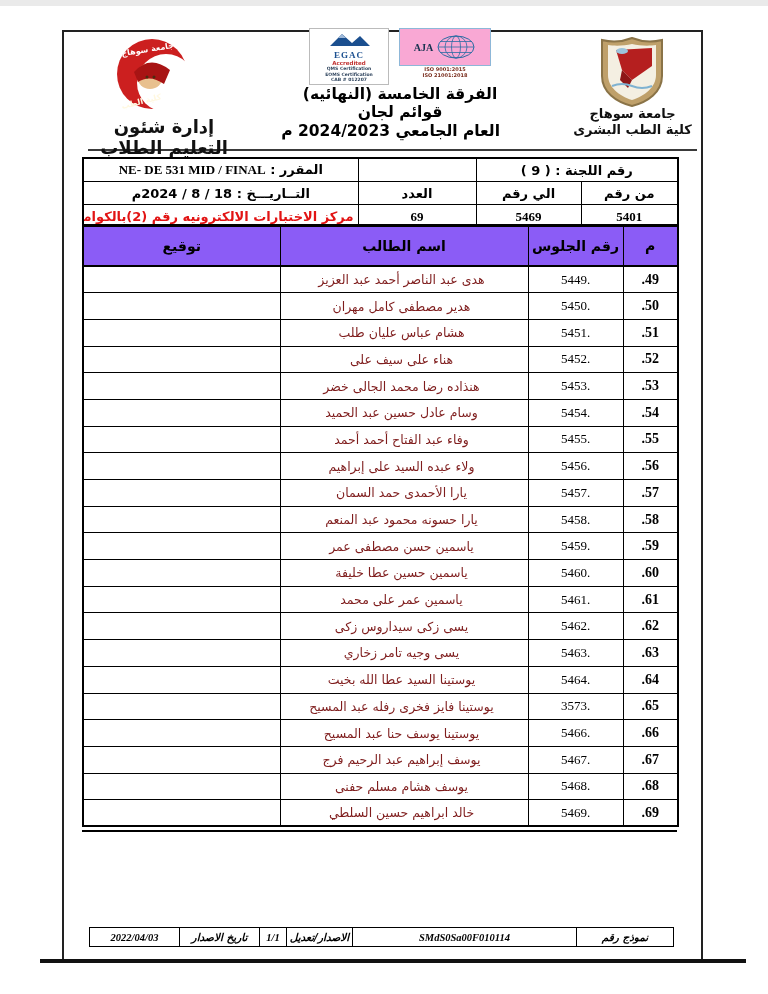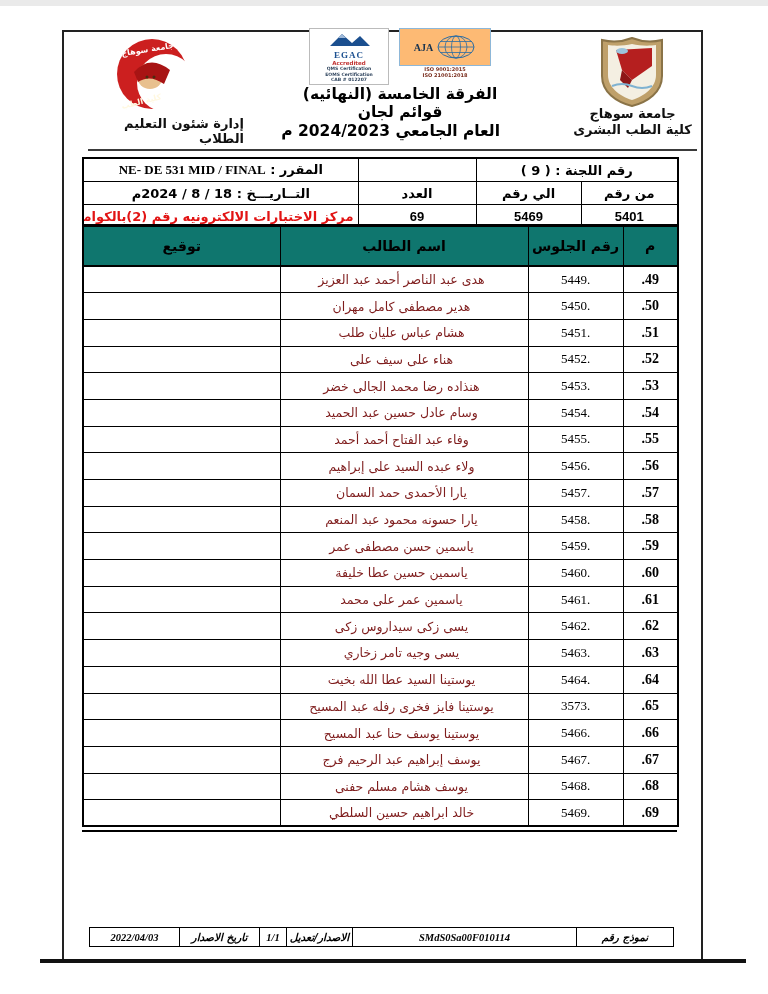--- a/index.html
+++ b/index.html
@@ -5,46 +5,46 @@
   html,body{margin:0;padding:0;background:#ffffff;}
   body{font-family:"DejaVu Sans",sans-serif;}
   #page{position:relative;width:768px;height:994px;background:#ffffff;overflow:hidden;direction:rtl;}
   #top-strip{position:absolute;left:0;top:0;width:768px;height:6px;background:#eaeaea;}
   
   #frame{position:absolute;left:62px;top:30px;width:637px;height:929px;border:2px solid #222;}
   #header-sep{position:absolute;left:88px;top:149px;width:609px;height:2px;background:#3a3a3a;}
   
   .hdr-block{position:absolute;text-align:center;}
   #crescent-block{left:90px;top:36px;width:132px;height:84px;}
-  #dept-caption{position:absolute;left:84px;top:116px;width:160px;font-weight:bold;font-size:13px;color:#111;}
+  #dept-caption{position:absolute;left:84px;top:116px;width:160px;text-align:center;font-weight:bold;font-size:18px;color:#111;}
   #shield-block{left:592px;top:36px;width:80px;height:72px;}
   #univ-caption{position:absolute;left:570px;top:106px;width:125px;text-align:center;font-weight:bold;font-size:13px;line-height:16px;color:#111;}
   #center-block{position:absolute;left:300px;top:28px;width:200px;text-align:center;}
   .logo-row{display:flex;flex-direction:row-reverse;justify-content:center;gap:10px;align-items:flex-start;}
   .egac-box{width:78px;text-align:center;border:1px solid #bbb;background:#fff;padding:1px 0;}
   .egac-name{font-size:9px;font-weight:bold;color:#1b4f8f;letter-spacing:1px;font-family:"Liberation Serif",serif;}
   .egac-sub{font-size:5.5px;font-weight:bold;color:#c03030;}
   .egac-line{font-size:4.5px;color:#30455e;font-weight:bold;line-height:5.5px;}
   .aja-box{width:92px;text-align:center;}
-  .aja-frame{border:1.5px solid #8db7d8;background:#fdba74;display:flex;align-items:center;justify-content:center;gap:3px;height:36px;}
+  .aja-frame{border:1.5px solid #8db7d8;background:#f9a8d4;display:flex;align-items:center;justify-content:center;gap:3px;height:36px;}
   .aja-name{font-size:10px;font-weight:bold;color:#16324f;font-family:"Liberation Serif",serif;}
   .aja-line{font-size:5px;color:#7a2e1e;font-weight:bold;line-height:6px;}
   .title-line{font-weight:bold;color:#000;font-size:15.5px;line-height:18.5px;white-space:nowrap;}
   
   #info-table, #main-table, #footer-table{border-collapse:collapse;table-layout:fixed;direction:rtl;}
   #info-table{position:absolute;left:82px;top:157px;width:595px;border:2.5px solid #000;border-bottom:none;}
   #info-table td{border:1px solid #000;padding:0 4px;font-size:13px;font-weight:bold;text-align:center;vertical-align:middle;overflow:hidden;white-space:nowrap;}
   .info-row1 td, .info-row2 td{height:22px;}
   .info-row3 td{height:23px;}
-  .num-val{font-family:Liberation Sans, sans-serif;font-size:13.5px;font-weight:bold;}
+  .num-val{font-family:Liberation Serif, serif;font-size:13.5px;font-weight:bold;}
   .course-cell{direction:rtl;}
   .red-note{color:#e21414;font-size:11px;font-weight:bold;}
   #main-table{position:absolute;left:82px;top:224px;width:595px;border:2.5px solid #000;border-top:3px solid #000;}
   #main-table td{border:1px solid #000;overflow:hidden;white-space:nowrap;vertical-align:middle;}
-  .col-head td{background:#0f766e;font-weight:bold;font-size:14px;text-align:center;height:36px;border-bottom:2.5px solid #000 !important;}
+  .col-head td{background:#8b5cf6;font-weight:bold;font-size:14px;text-align:center;height:36px;border-bottom:2.5px solid #000 !important;}
   .data-row{height:26.7px;}
   .index-cell{text-align:center;font-weight:bold;font-size:14px;font-family:"Liberation Serif",serif;direction:rtl;}
   .seat-cell{text-align:center;font-size:13px;font-family:"Liberation Serif",serif;direction:ltr;}
   .name-cell{text-align:center;padding-right:6px;font-size:12.5px;color:#7f1d1d;}
   .sign-cell{}
   #table-underline{position:absolute;left:82px;top:830px;width:595px;height:1.5px;background:#000;}
   
   #footer-table{position:absolute;left:89px;top:927px;width:584px;border:1.2px solid #000;}
   #footer-table td{border:1px solid #000;text-align:center;font-weight:bold;font-size:10.5px;height:16px;overflow:hidden;white-space:nowrap;font-style:italic;}
   .latin-serif{font-family:"Liberation Serif",serif;direction:ltr;}

